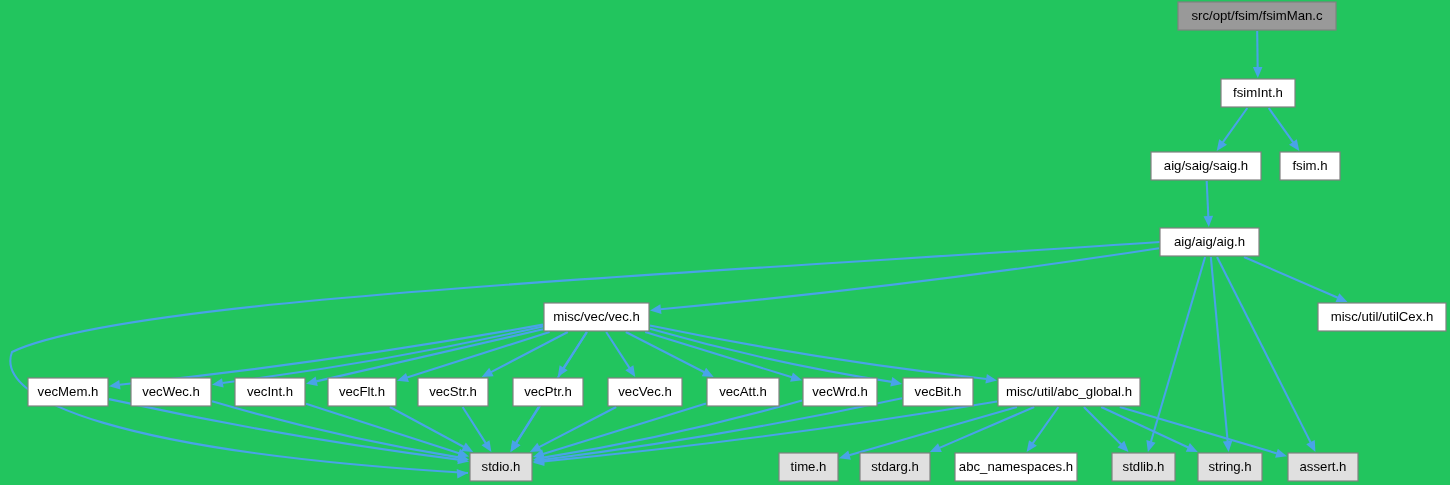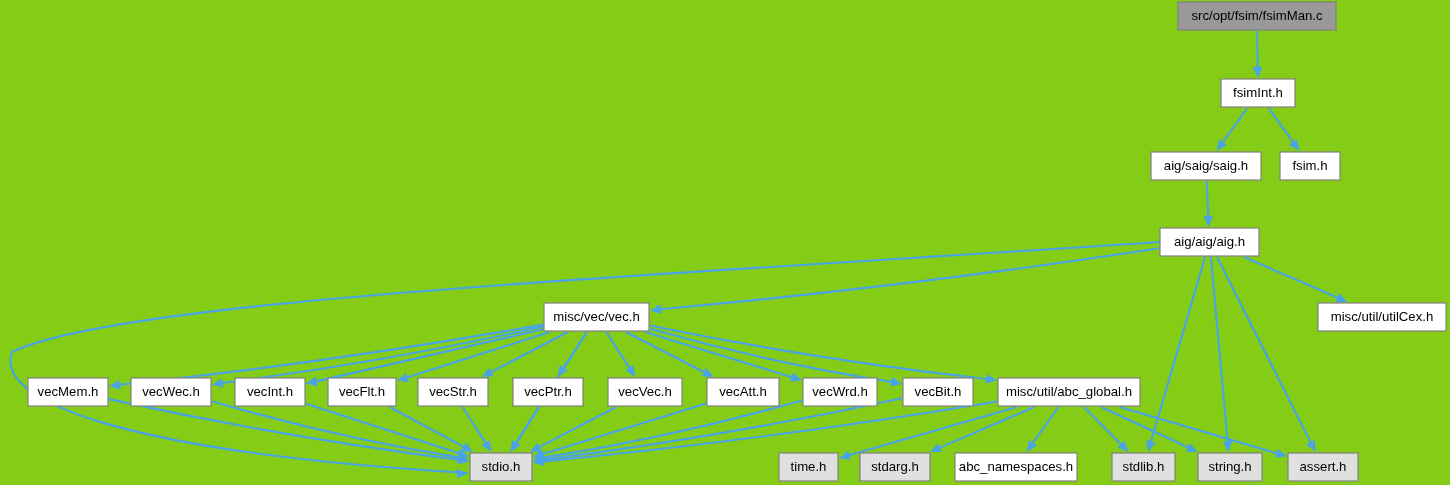--- a/index.html
+++ b/index.html
@@ -1,16 +1,16 @@
 <!DOCTYPE html>
 <html><head>
 <meta charset="utf-8">
 <style>
   html,body{margin:0;padding:0;background:#000;}
-  #graph-root{position:relative;width:1450px;height:485px;background:#84cc16;
+  #graph-root{position:relative;width:1450px;height:485px;background:#22c55e;
     font-family:"Liberation Sans","DejaVu Sans",sans-serif;overflow:hidden;}
   svg{position:absolute;top:0;left:0;width:1450px;height:485px;}
   .node-rect{stroke:#808080;stroke-width:1.2;}
   .node-white{fill:#ffffff;}
   .node-gray{fill:#e0e0e0;}
   .node-dark{fill:#999999;}
   .node-label{font-size:13.2px;fill:#000000;text-anchor:middle;dominant-baseline:middle;
     font-family:"Liberation Sans","DejaVu Sans",sans-serif;}
   .edge{fill:none;stroke:#49a3e8;stroke-width:2.1;}
   .arrow-head{fill:#49a3e8;}

